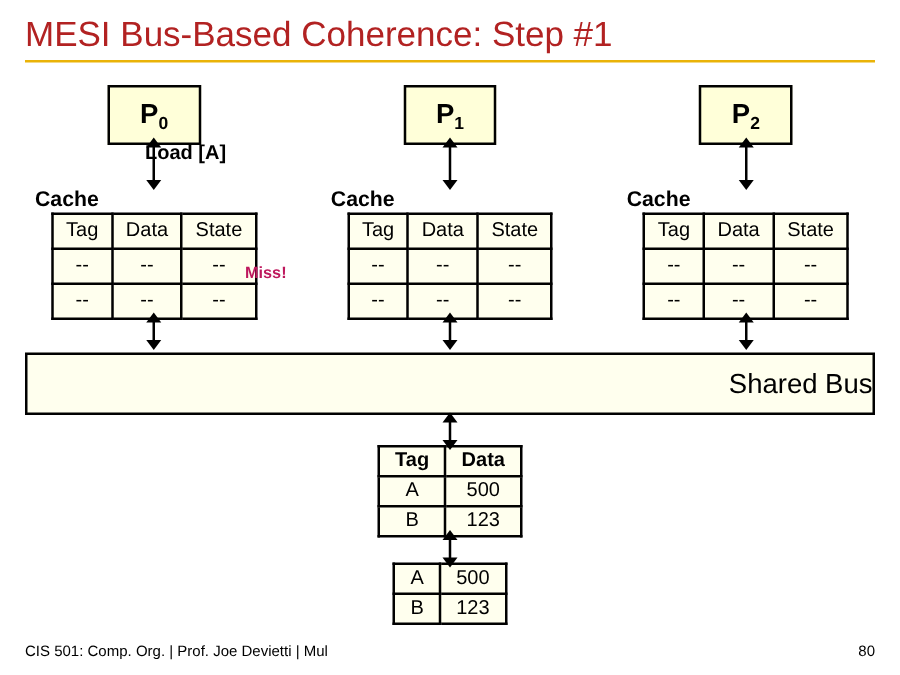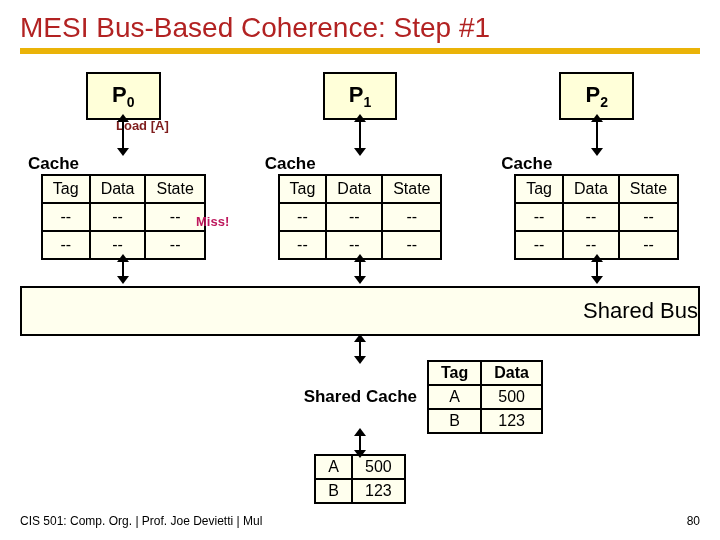--- a/index.html
+++ b/index.html
@@ -9,21 +9,21 @@
     height: 540px;
     box-sizing: border-box;
     font-family: Verdana, Geneva, sans-serif;
     background: #fff;
     position: relative;
   }
   .title {
     font-size: 28px;
     font-weight: normal;
     color: #b22222;
-    border-bottom: 6px solid #eab308;
+    border-bottom: 2px solid #eab308;
     padding-bottom: 4px;
     margin-bottom: 18px;
   }
   .processors {
     display: flex;
     justify-content: space-between;
     gap: 30px;
     margin-bottom: 6px;
   }
   .proc-col {
@@ -68,23 +68,23 @@
     border-bottom: 8px solid #000;
   }
   .arrow-v::after {
     bottom: -6px;
     border-top: 8px solid #000;
   }
   .load-label {
     position: absolute;
     top: 46px;
     left: 96px;
-    font-size: 13px;
-    font-weight: bold;
-    color: #7f1d1d;
+    font-size: 16px;
+    font-weight: bold;
+    color: #000000;
     white-space: nowrap;
   }
   .cache-label {
     font-size: 17px;
     font-weight: bold;
     font-family: "Comic Sans MS", cursive, sans-serif;
     align-self: flex-start;
     margin-top: 4px;
     margin-left: 8px;
   }
@@ -257,21 +257,20 @@
 
 </div>
 
 <div class="bus-row">
   <div class="bus-box">Shared Bus</div>
 </div>
 
 <div class="mem-block">
   <div class="arrow-v h18"></div>
   <div class="mem-row">
-    <div class="mem-label">Shared Cache</div>
     <table class="mem-tbl">
       <tbody>
           <tr>
         <th>Tag</th>
         <th>Data</th>
       </tr>
       <tr>
         <td>A</td>
         <td>500</td>
       </tr>

